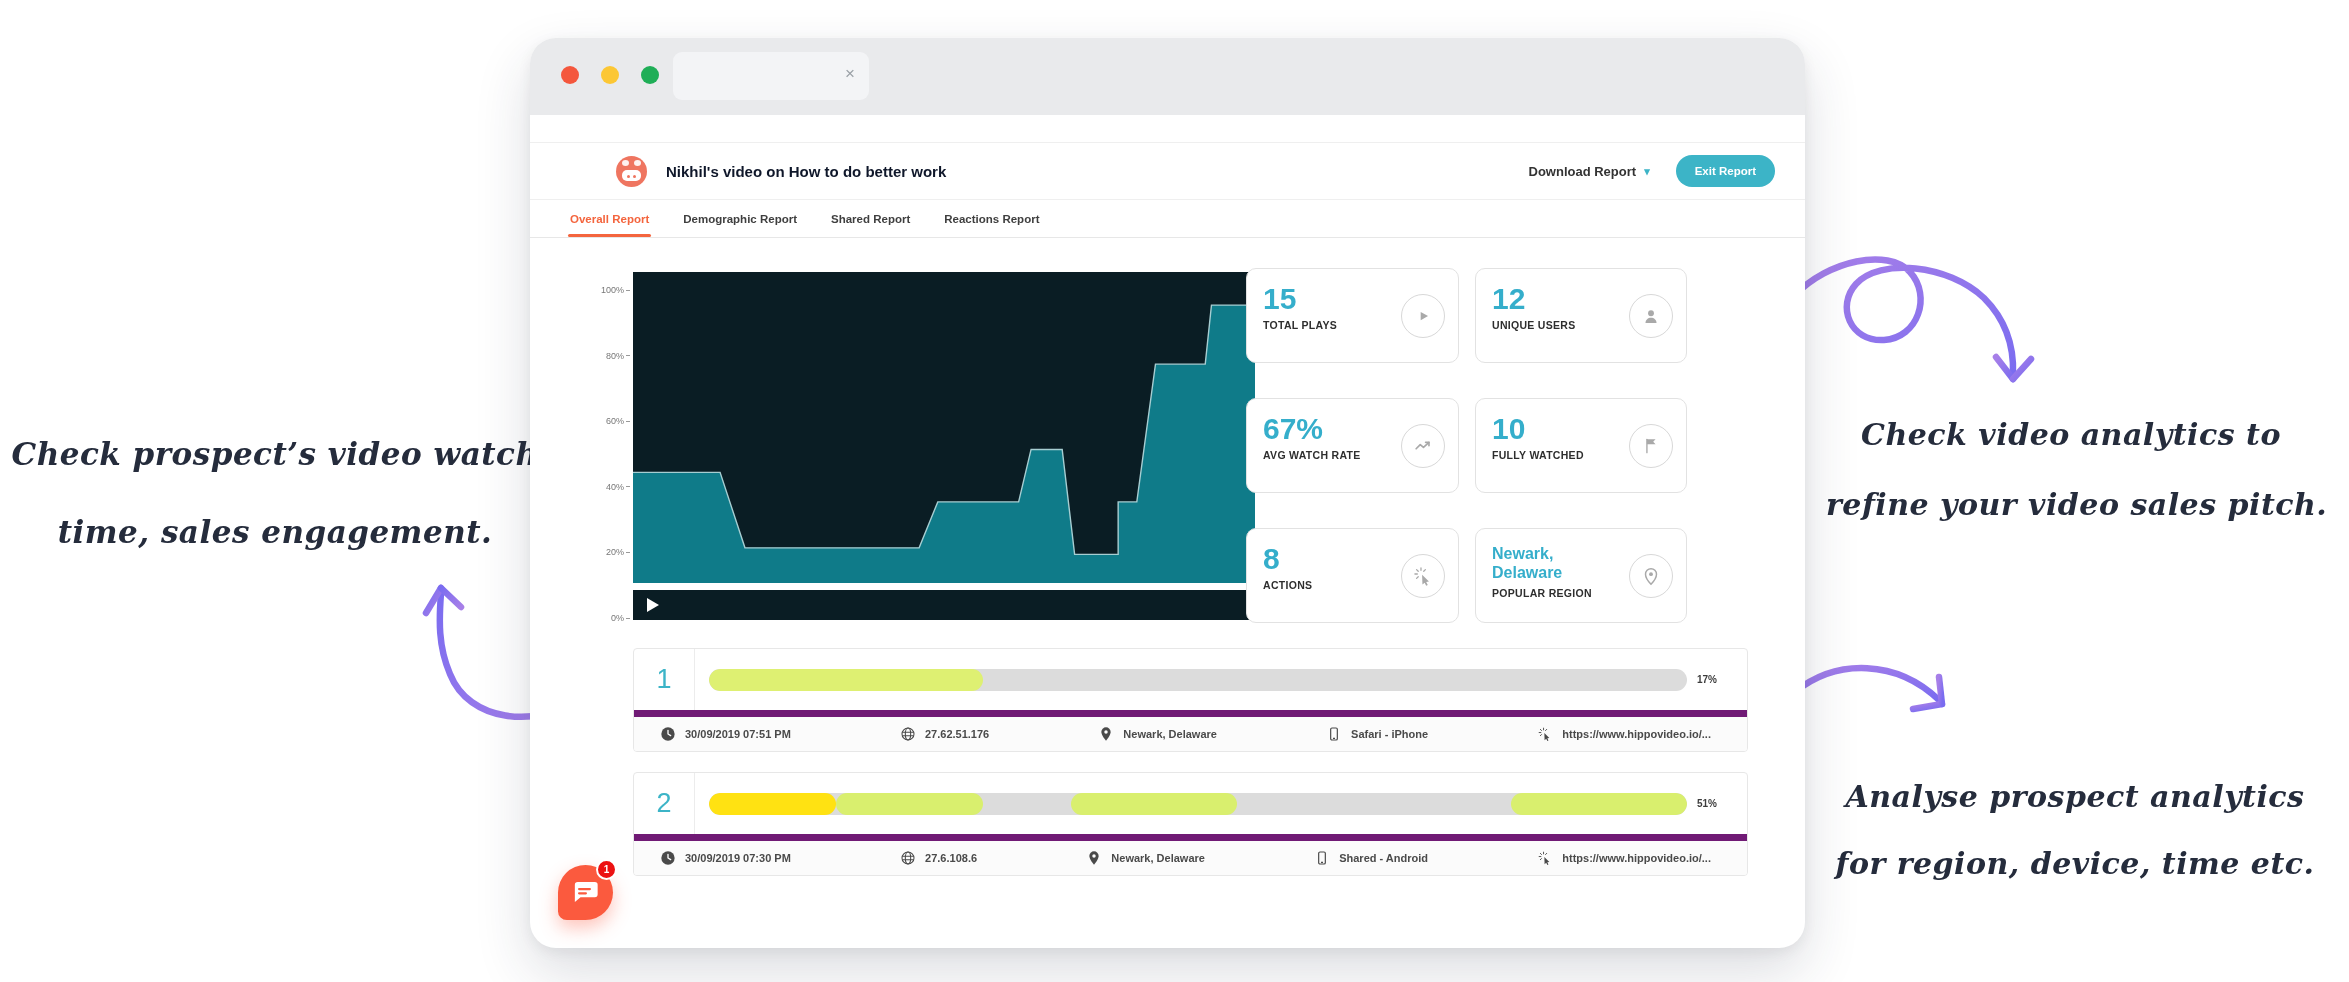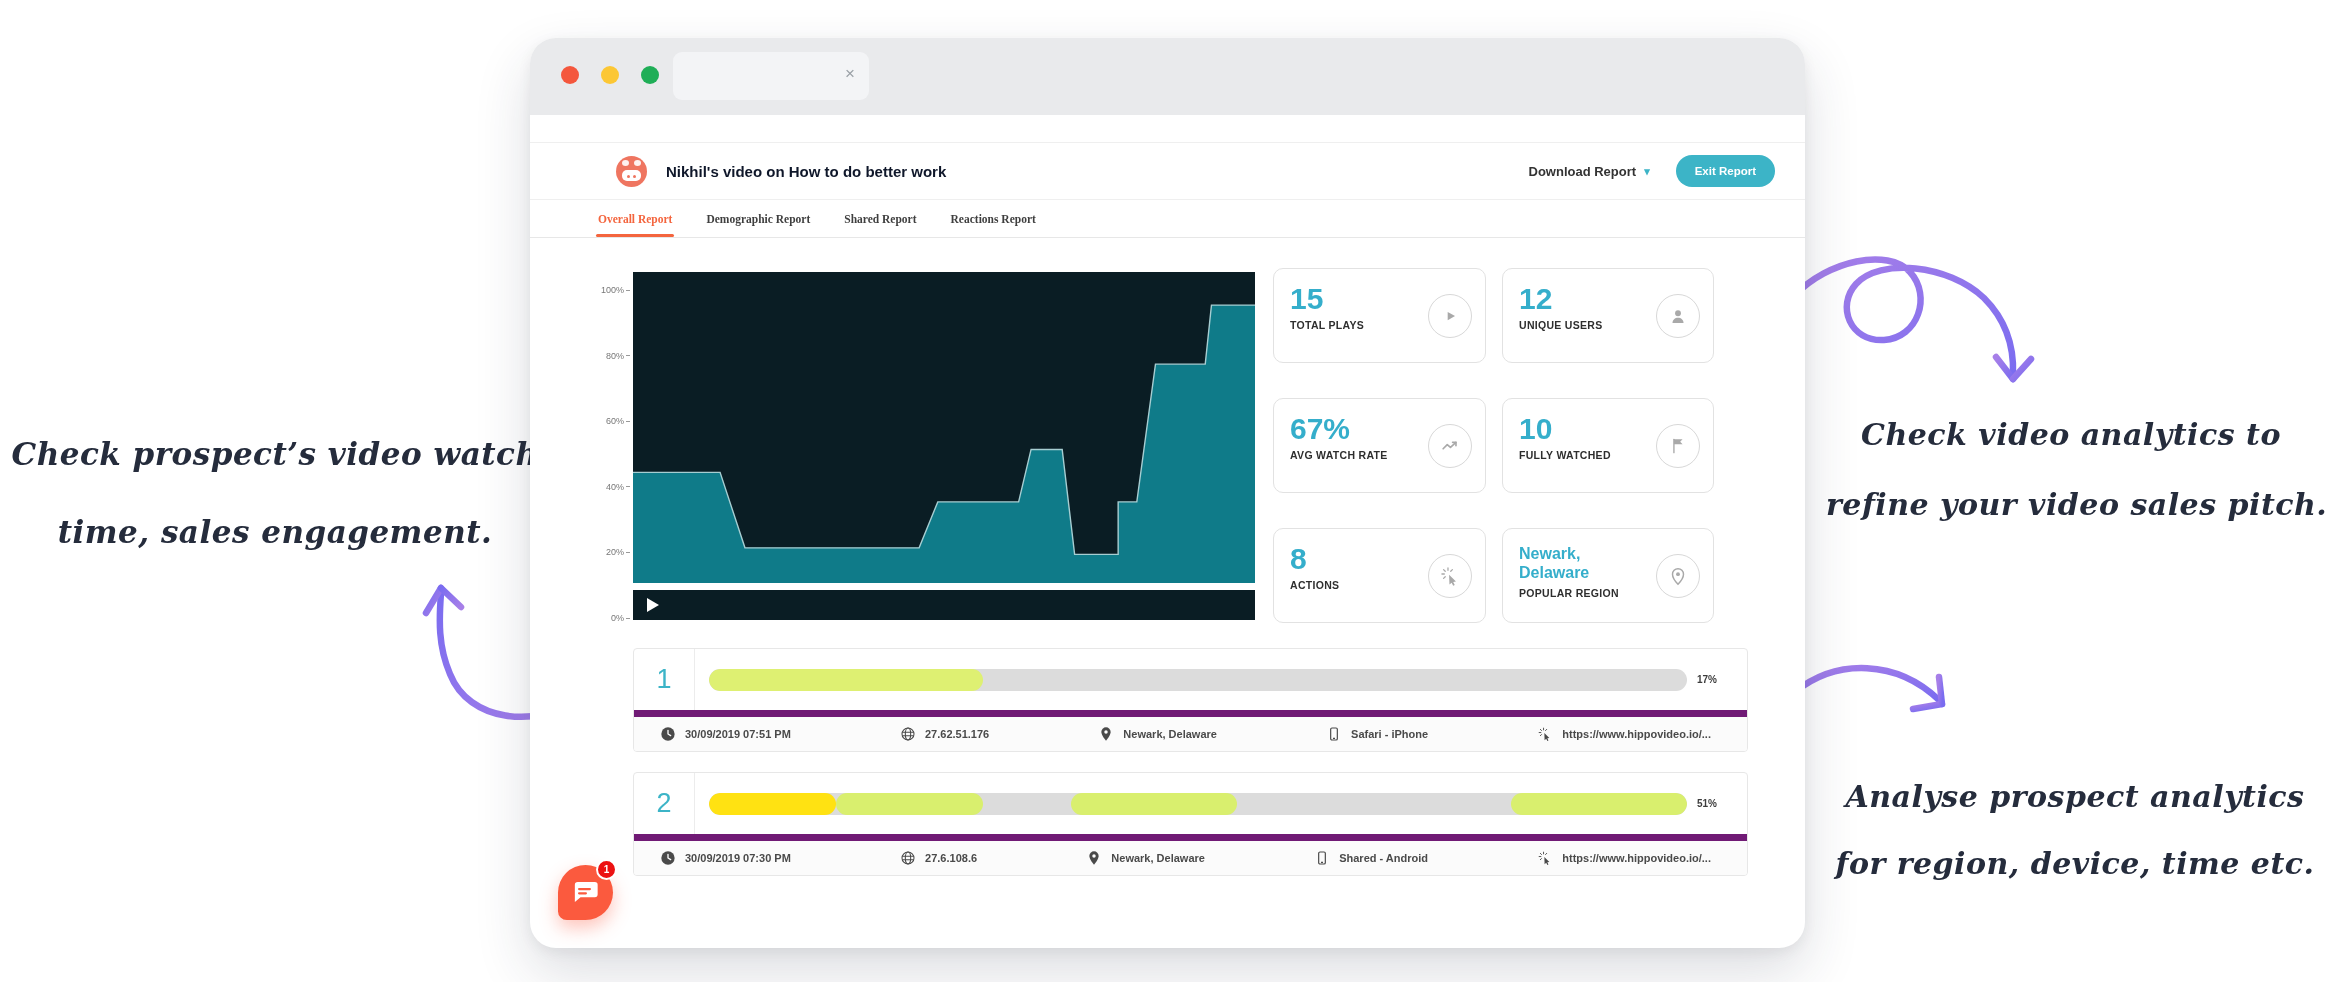--- a/index.html
+++ b/index.html
@@ -26,37 +26,37 @@
   .logo .n{position:absolute;bottom:9px;width:3px;height:3px;border-radius:50%;background:#ef7560;}
   .logo .n.l{left:11px;} .logo .n.r{right:11px;}
   .hd-title{margin-left:50px;font-size:15px;font-weight:bold;color:#0f172a;}
   .hd-right{margin-left:auto;display:flex;align-items:center;gap:26px;}
   .dl{font-size:13px;font-weight:bold;color:#333;display:flex;align-items:center;gap:8px;cursor:pointer;}
   .dl .caret{color:#3cb4c7;font-size:11px;}
   .exit-btn{background:#3cb4c7;color:#fff;font-size:11.5px;font-weight:bold;padding:10px 19px;border-radius:17px;
     border:none;cursor:pointer;font-family:"Liberation Sans",sans-serif;}
 
   .tabs{position:absolute;left:0;right:0;top:162px;height:37px;border-bottom:1px solid #e7e7e7;
-    display:flex;align-items:center;gap:34px;padding-left:68px;font-family:Liberation Serif, serif;}
+    display:flex;align-items:center;gap:34px;padding-left:40px;}
   .tab-item{font-size:11.5px;font-weight:bold;color:#3f3f3f;position:relative;height:100%;display:flex;align-items:center;cursor:pointer;}
   .tab-item.active{color:#f4653e;}
   .tab-item.active::after{content:"";position:absolute;left:-2px;right:-2px;bottom:0;height:3px;background:#f4653e;border-radius:2px;}
 
   
   .yticks{position:absolute;left:58px;top:0;width:42px;}
   .ytick{position:absolute;right:0;display:flex;align-items:center;gap:2px;font-size:9px;color:#777;}
   .ytick::after{content:"";width:4px;height:1px;background:#999;}
   .player{position:absolute;left:103px;top:234px;width:622px;height:348px;background:#0a1d24;overflow:hidden;}
   .player svg.area{position:absolute;left:0;top:20px;width:622px;height:328px;}
   .player .sep{position:absolute;left:0;right:0;top:311px;height:7px;background:#fff;}
   .player .ctrl{position:absolute;left:0;right:0;top:318px;height:30px;background:#0a1d24;display:flex;align-items:center;padding-left:14px;}
   .play-tri{width:0;height:0;border-left:12px solid #fff;border-top:7px solid transparent;border-bottom:7px solid transparent;cursor:pointer;}
 
   
-  .cards{position:absolute;left:743px;top:230px;width:441px;display:grid;grid-template-columns:213px 212px;
+  .cards{position:absolute;left:716px;top:230px;width:441px;display:grid;grid-template-columns:213px 212px;
     grid-auto-rows:95px;column-gap:16px;row-gap:35px;}
   .card{position:relative;border:1px solid #e2e2e2;border-radius:10px;background:#fff;padding:15px 16px;box-sizing:border-box;}
   .card .num{font-size:30px;font-weight:bold;color:#35aecb;line-height:1;}
   .card .num.small{font-size:16px;line-height:1.2;width:110px;}
   .card .lbl{margin-top:5px;font-size:10.5px;font-weight:800;color:#2e2e2e;letter-spacing:.3px;line-height:1.3;width:110px;}
   .card .ic{position:absolute;right:13px;top:50%;transform:translateY(-50%);width:42px;height:42px;border-radius:50%;
     border:1px solid #d8d8d8;display:flex;align-items:center;justify-content:center;}
   .card .ic svg{width:22px;height:22px;}
 
   

